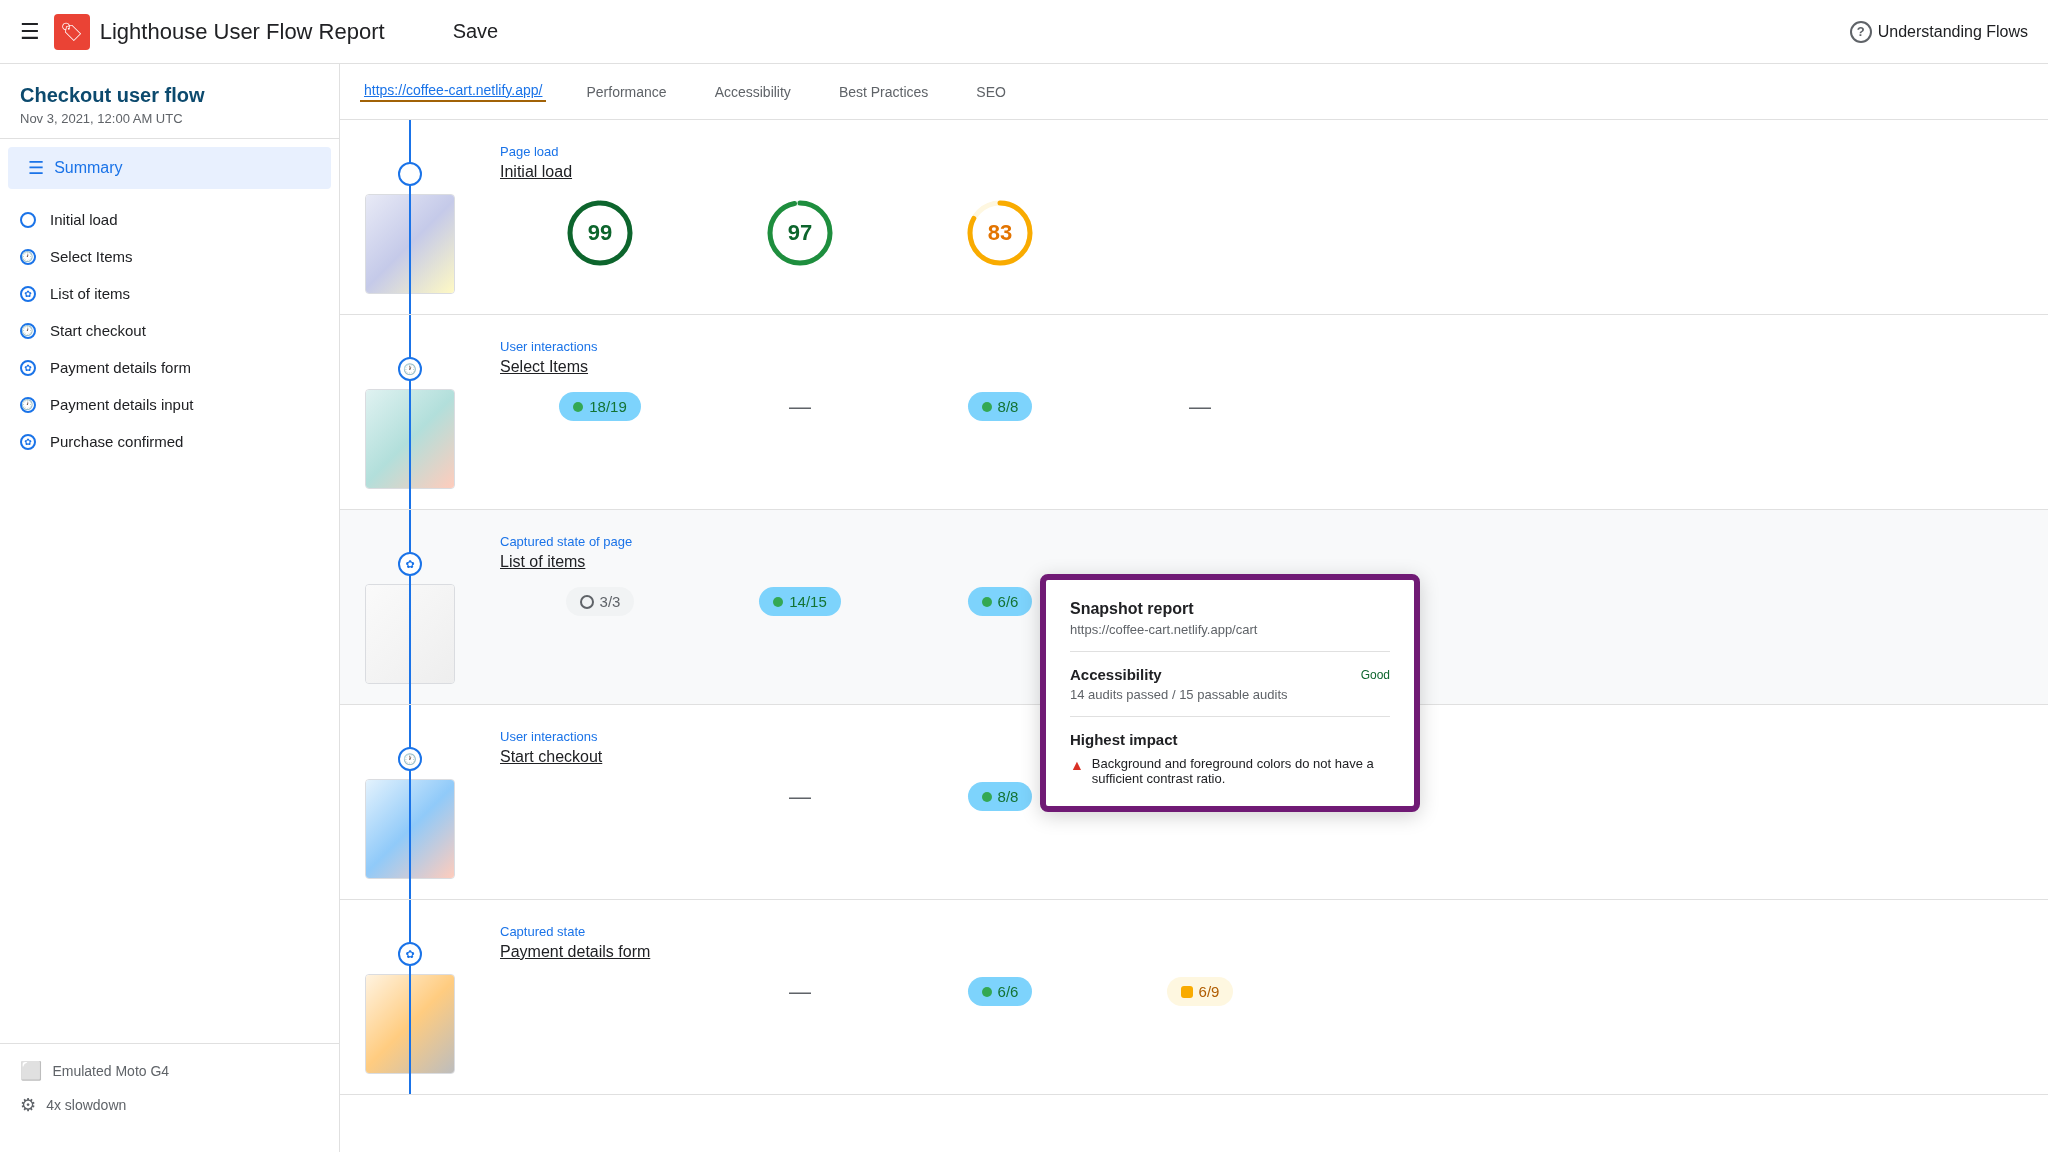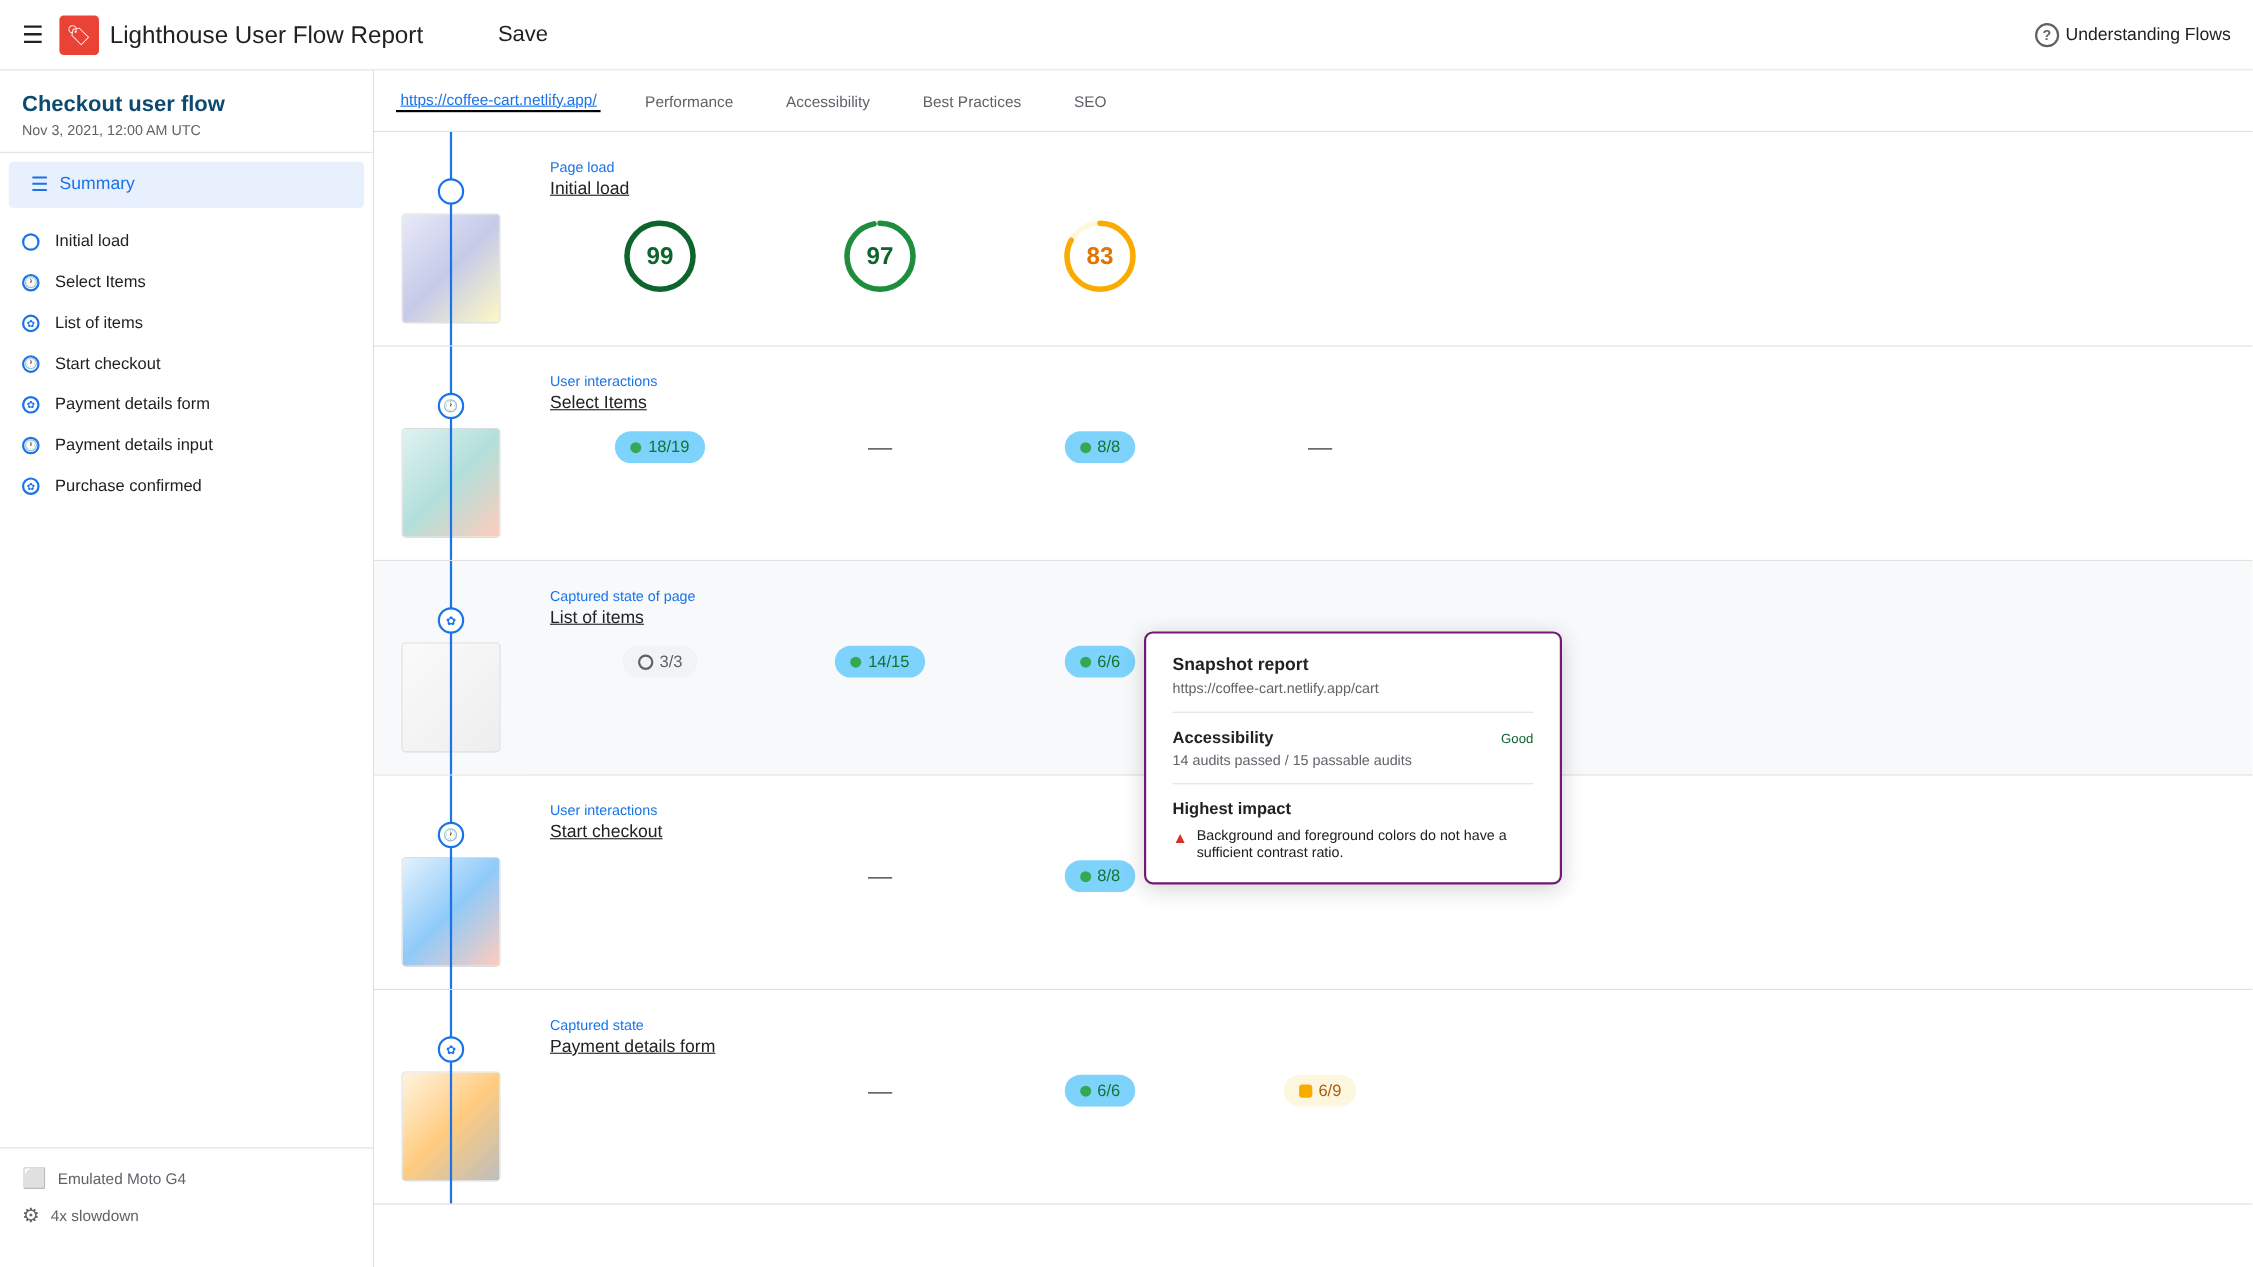--- a/index.html
+++ b/index.html
@@ -106,21 +106,21 @@
 
     
     .results-col { flex: 1; padding: 0; position: relative; }
 
     
     .url-tabs {
       display: flex; align-items: center; border-bottom: 1px solid #e0e0e0;
       padding: 0 20px; height: 56px; gap: 32px; background: #fff;
     }
     .url-tab { font-size: 14px; color: #5f6368; padding: 0 4px; cursor: pointer; }
-    .url-tab.active { color: #1a73e8; border-bottom: 2px solid #000000; padding-bottom: 2px; text-decoration: underline; }
+    .url-tab.active { color: #1a73e8; border-bottom: 2px solid #a16207; padding-bottom: 2px; text-decoration: underline; }
     .col-header { font-size: 14px; color: #5f6368; padding: 0 8px; }
     .section-type { font-size: 13px; color: #1a73e8; font-weight: 500; margin-bottom: 4px; }
     .section-name { font-size: 16px; text-decoration: underline; cursor: pointer; color: #202124; }
 
     .scores-row { display: flex; align-items: center; gap: 0; }
     .score-cell { width: 200px; display: flex; align-items: center; justify-content: center; text-align: center; }
 
     
     .score-circle {
       width: 72px; height: 72px; border-radius: 50%;
@@ -142,21 +142,21 @@
 
     .score-pill-orange { display: flex; align-items: center; gap: 6px;
       background: #fef7e0; border-radius: 20px; padding: 6px 14px;
       font-size: 15px; font-weight: 500; color: #b05c00; }
     .score-pill-orange .dot { width: 10px; height: 10px; border-radius: 50%; background: #f9ab00; border-radius: 3px; }
 
     
     .tooltip-box {
       position: absolute; top: 510px; left: 700px;
       width: 380px; background: #fff;
-      border: 2px solid #701a75; border-radius: 8px;
+      border: 6px solid #701a75; border-radius: 8px;
       box-shadow: 0 4px 20px rgba(0,0,0,0.18);
       padding: 20px 24px; z-index: 100;
     }
     .tooltip-title { font-size: 16px; font-weight: 600; color: #202124; margin-bottom: 4px; }
     .tooltip-url { font-size: 13px; color: #5f6368; margin-bottom: 14px; }
     .tooltip-divider { height: 1px; background: #e0e0e0; margin-bottom: 14px; }
     .tooltip-metric-row { display: flex; justify-content: space-between; align-items: center; margin-bottom: 4px; }
     .tooltip-metric-label { font-size: 15px; font-weight: 600; color: #202124; }
     .tooltip-metric-value { font-size: 12px; color: #0d652d; font-weight: 500; }
     .tooltip-metric-desc { font-size: 13px; color: #5f6368; margin-bottom: 14px; }

